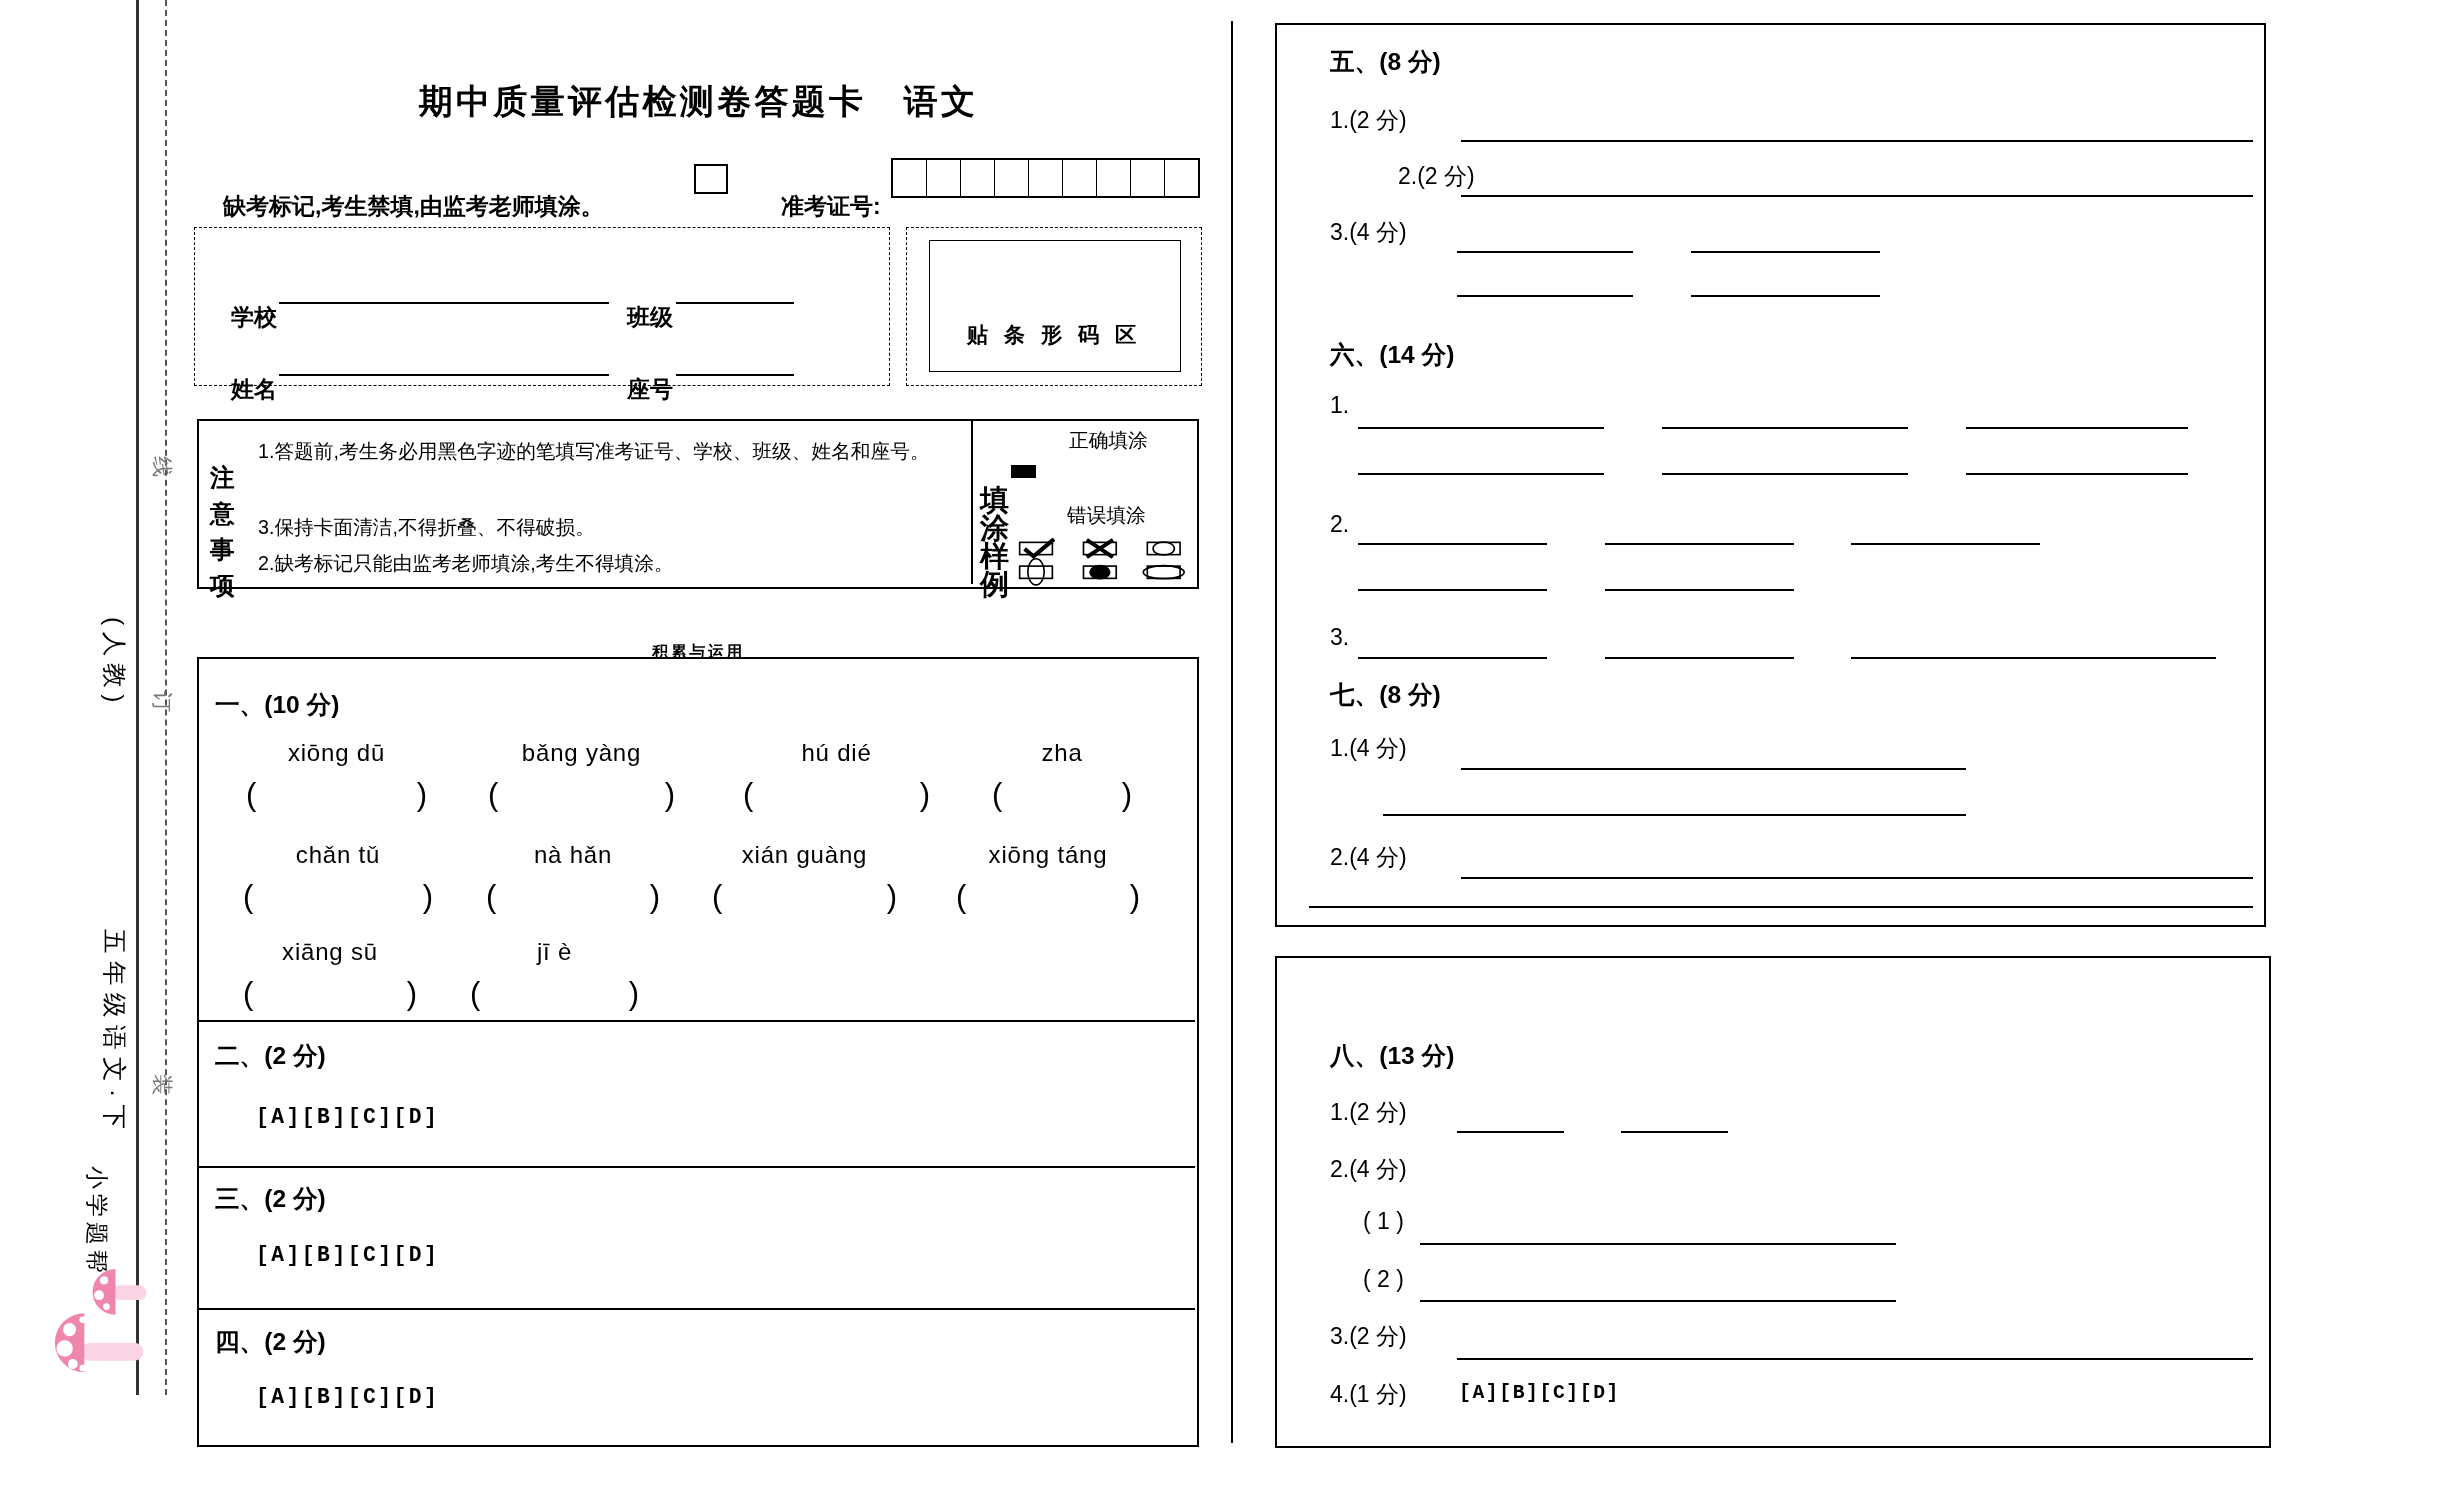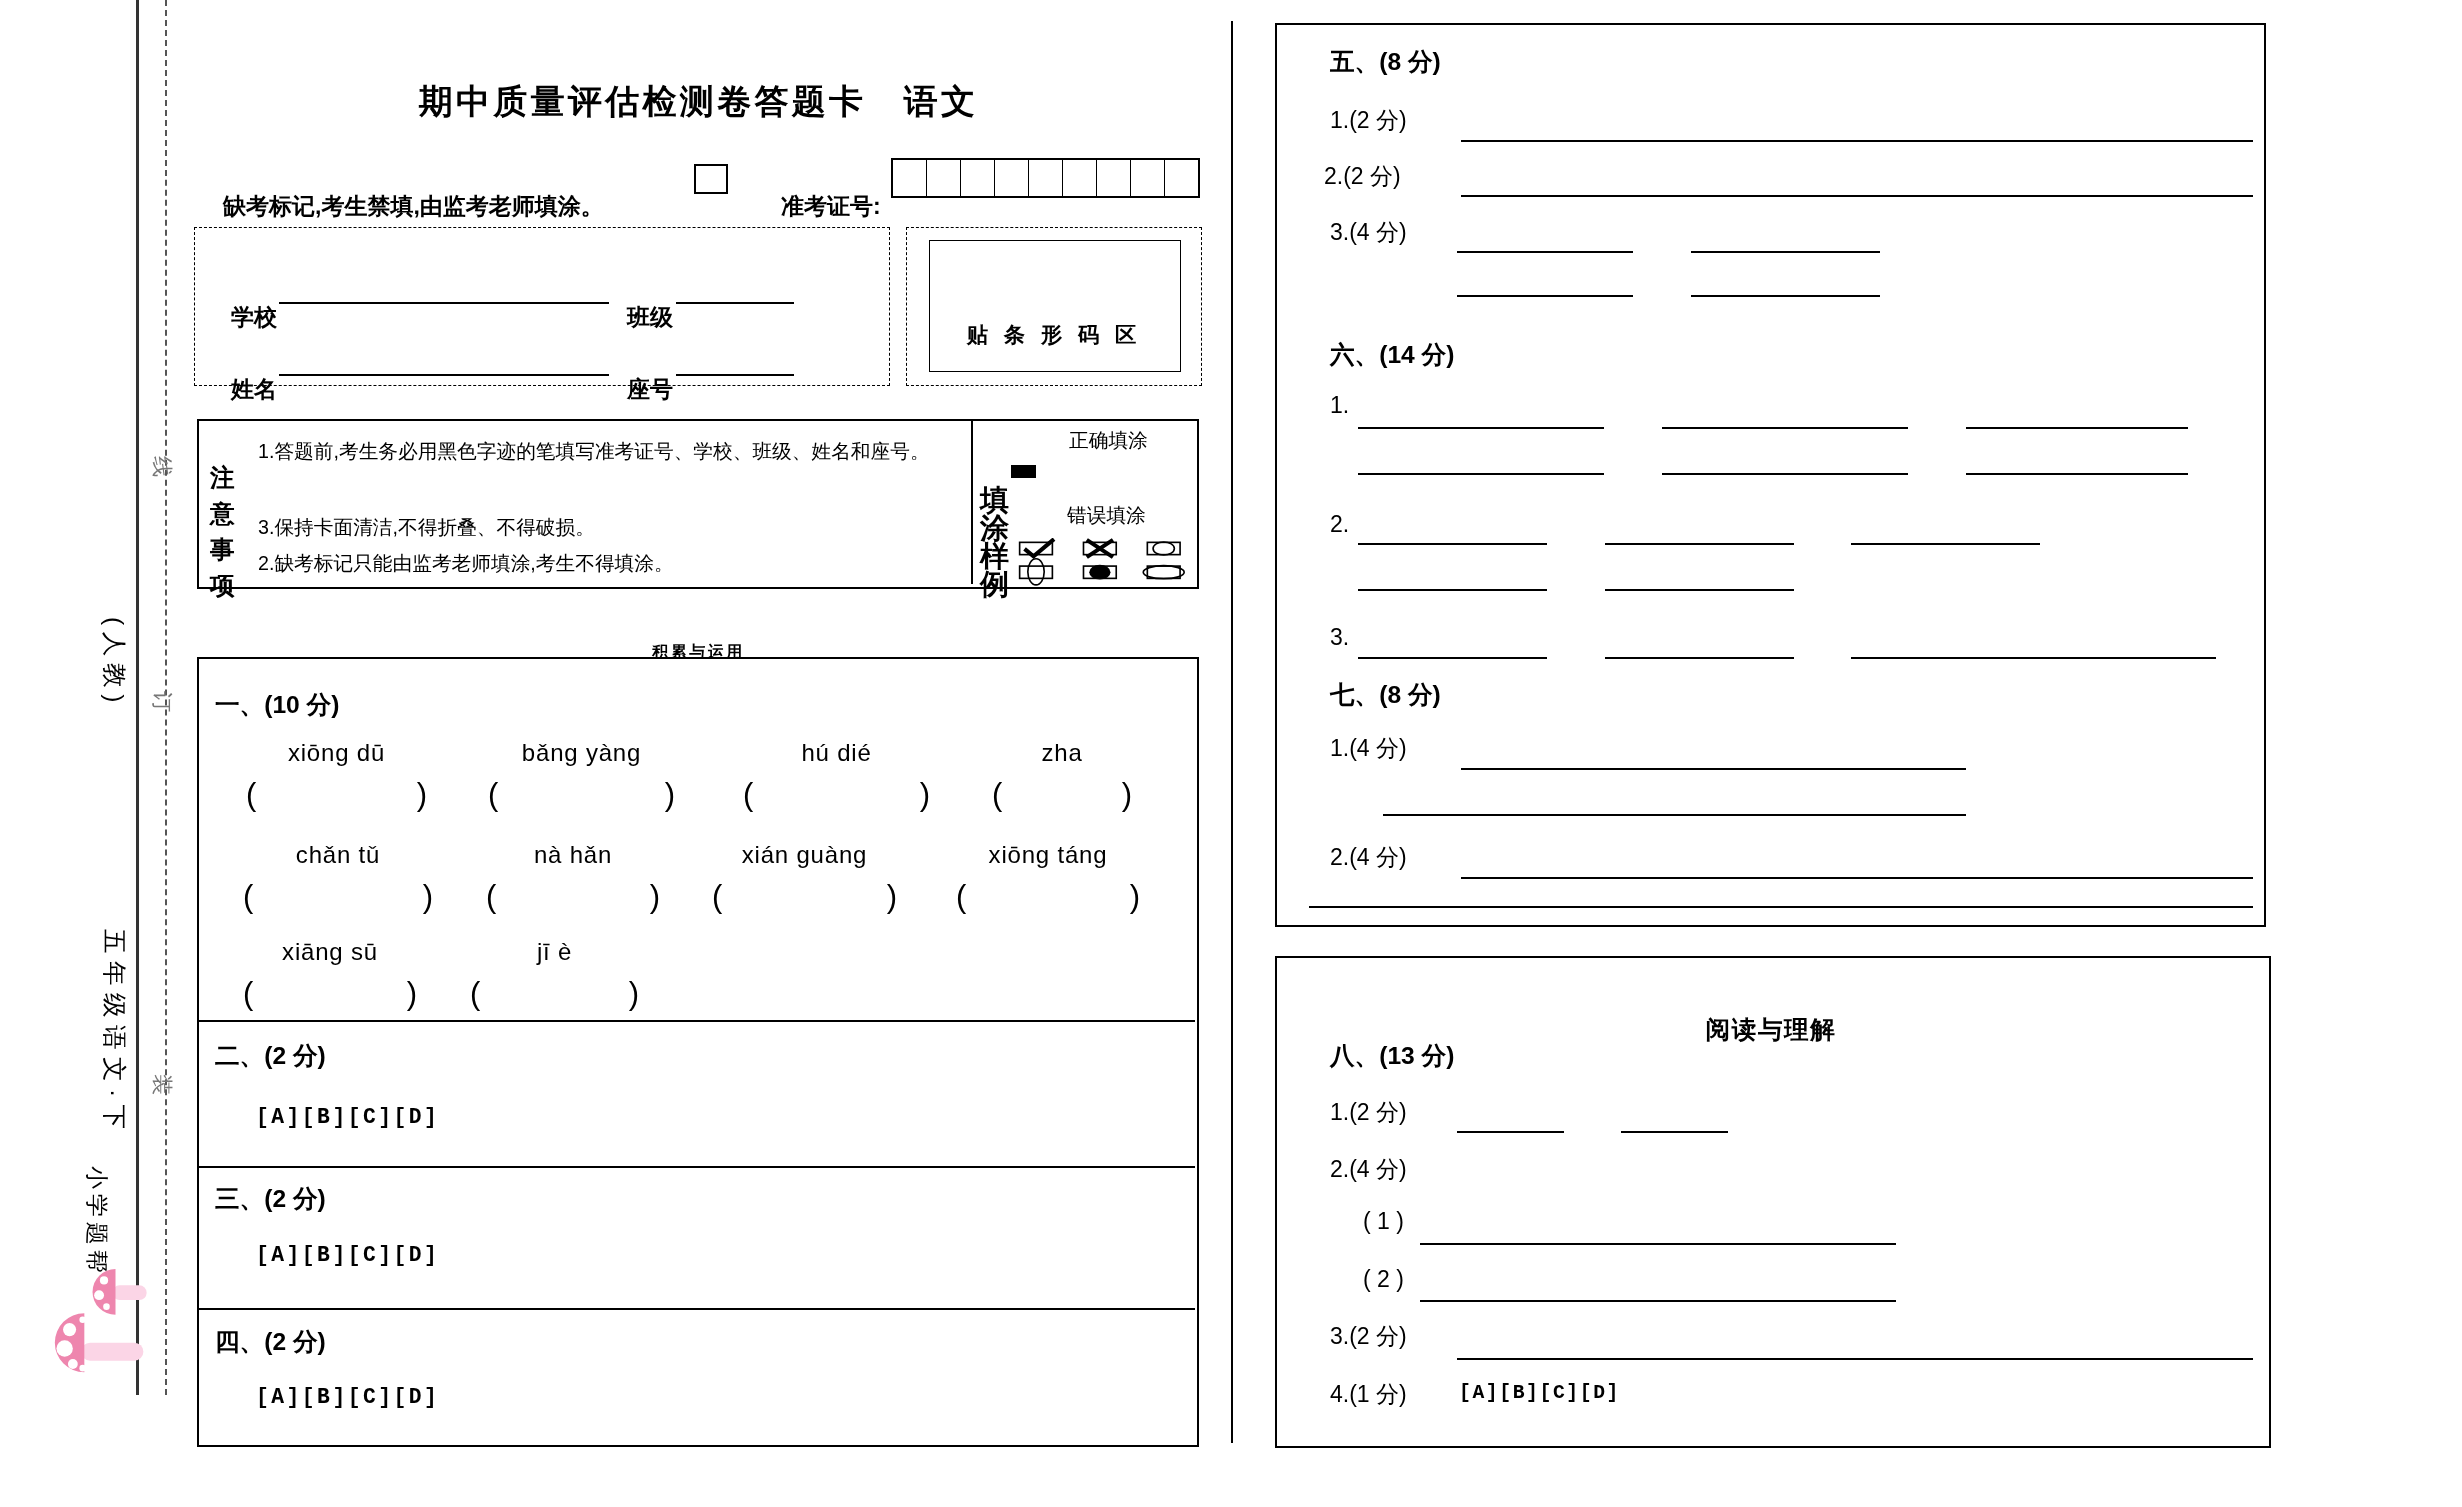--- a/index.html
+++ b/index.html
@@ -180,21 +180,21 @@
   <div class="t opts" style="left:256px;top:1243px;">[A][B][C][D]</div>
 
   <div class="t sec" style="left:215px;top:1325px;">四、(2 分)</div>
   <div class="t opts" style="left:256px;top:1385px;">[A][B][C][D]</div>
 
   <div class="box" style="left:1275px;top:23px;width:987px;height:900px;"></div>
 
   <div class="t sec" style="left:1330px;top:45px;">五、(8 分)</div>
   <div class="t num" style="left:1330px;top:105px;">1.(2 分)</div>
   <div class="blank" style="left:1461px;top:140px;width:792px;"></div>
-  <div class="t num" style="left:1324px;top:161px;">2.(2 分)</div>
+  <div class="t num" style="left:1398px;top:161px;">2.(2 分)</div>
   <div class="blank" style="left:1461px;top:195px;width:792px;"></div>
   <div class="t num" style="left:1330px;top:217px;">3.(4 分)</div>
   <div class="blank" style="left:1457px;top:251px;width:176px;"></div>
   <div class="blank" style="left:1691px;top:251px;width:189px;"></div>
   <div class="blank" style="left:1457px;top:295px;width:176px;"></div>
   <div class="blank" style="left:1691px;top:295px;width:189px;"></div>
 
   <div class="t sec" style="left:1330px;top:338px;">六、(14 分)</div>
   <div class="t num" style="left:1330px;top:392px;">1.</div>
   <div class="blank" style="left:1358px;top:427px;width:246px;"></div>
@@ -216,21 +216,20 @@
 
   <div class="t sec" style="left:1330px;top:678px;">七、(8 分)</div>
   <div class="t num" style="left:1330px;top:733px;">1.(4 分)</div>
   <div class="blank" style="left:1461px;top:768px;width:505px;"></div>
   <div class="blank" style="left:1383px;top:814px;width:583px;"></div>
   <div class="t num" style="left:1330px;top:842px;">2.(4 分)</div>
   <div class="blank" style="left:1461px;top:877px;width:792px;"></div>
   <div class="blank" style="left:1309px;top:906px;width:944px;"></div>
 
   <div class="box" style="left:1275px;top:956px;width:992px;height:488px;"></div>
-  <div class="t bold" style="left:1275px;top:985px;width:992px;text-align:center;font-size:24.6px;letter-spacing:1.6px;">阅读与理解</div>
 
   <div class="t sec" style="left:1330px;top:1039px;">八、(13 分)</div>
   <div class="t num" style="left:1330px;top:1097px;">1.(2 分)</div>
   <div class="blank" style="left:1457px;top:1131px;width:107px;"></div>
   <div class="blank" style="left:1621px;top:1131px;width:107px;"></div>
   <div class="t num" style="left:1330px;top:1154px;">2.(4 分)</div>
   <div class="t num" style="left:1363px;top:1208px;">( 1 )</div>
   <div class="blank" style="left:1420px;top:1243px;width:476px;"></div>
   <div class="t num" style="left:1363px;top:1266px;">( 2 )</div>
   <div class="blank" style="left:1420px;top:1300px;width:476px;"></div>

